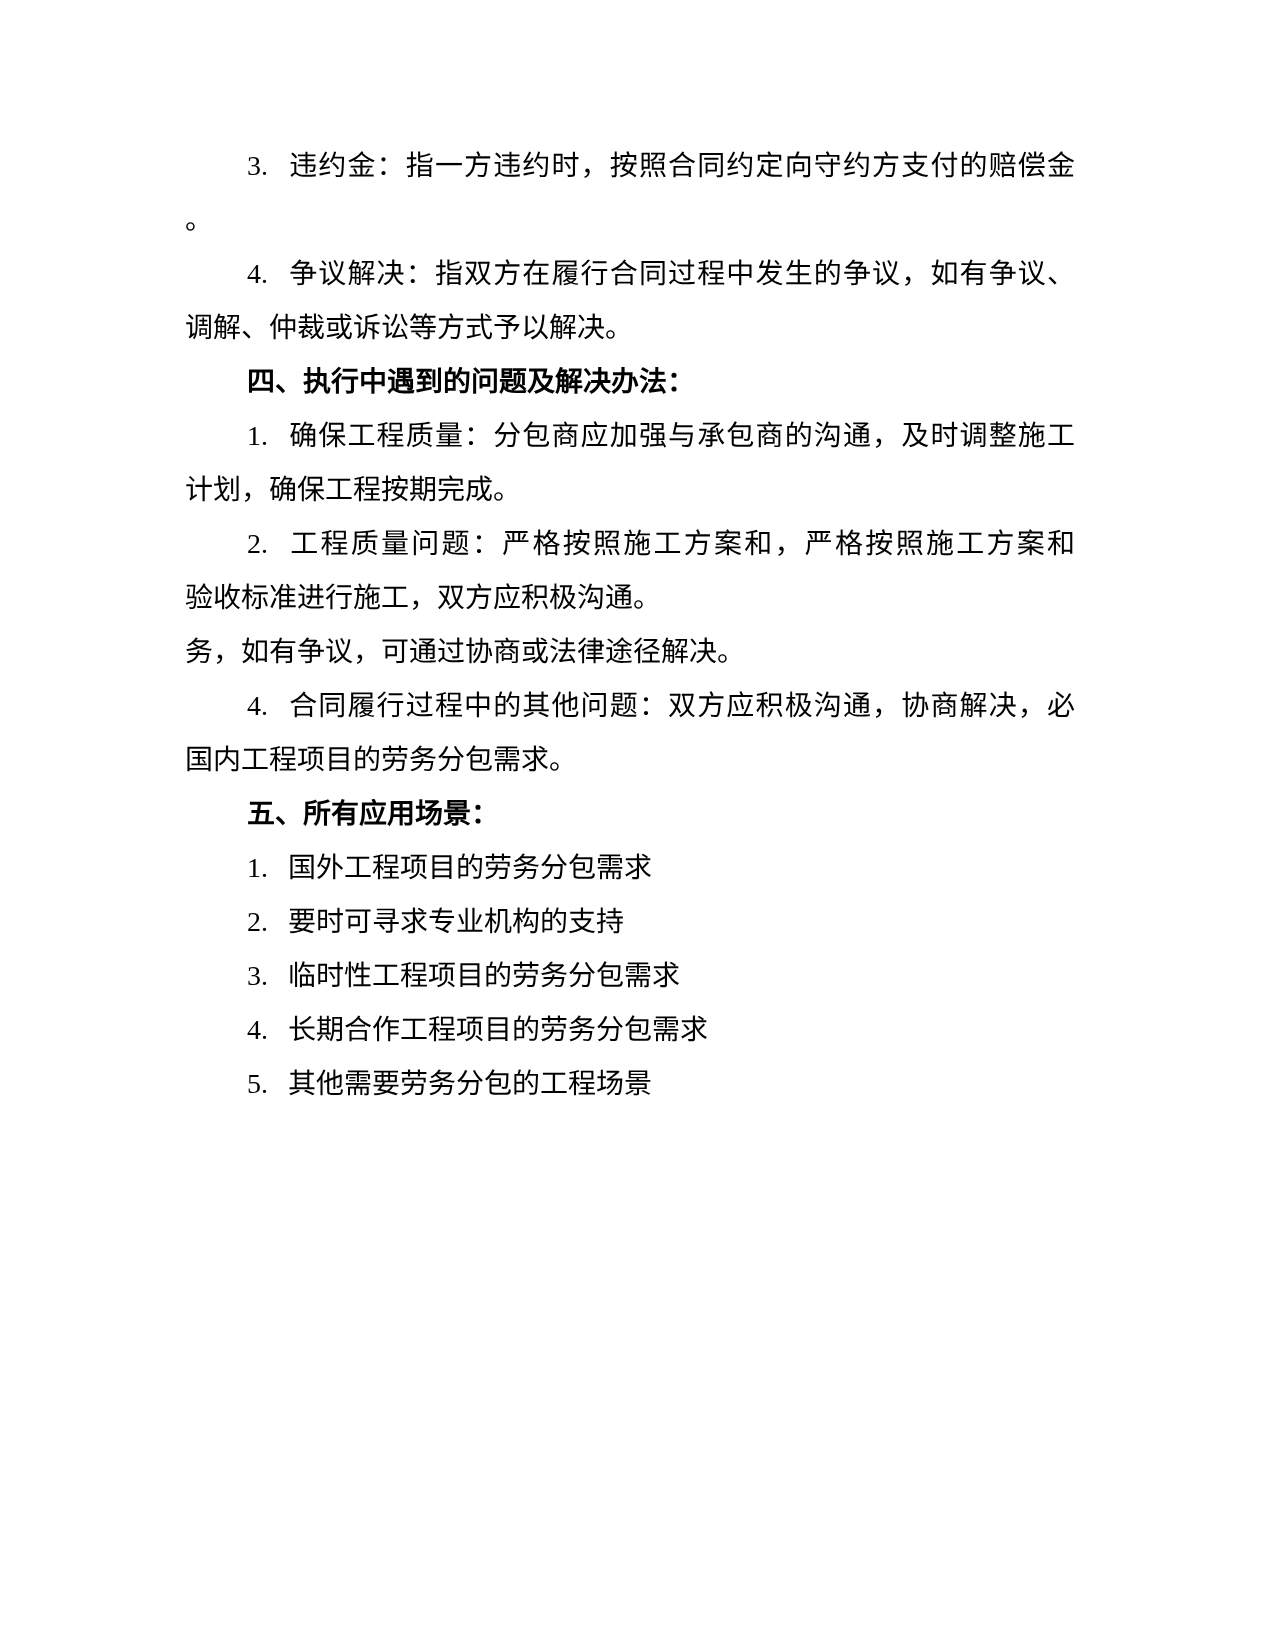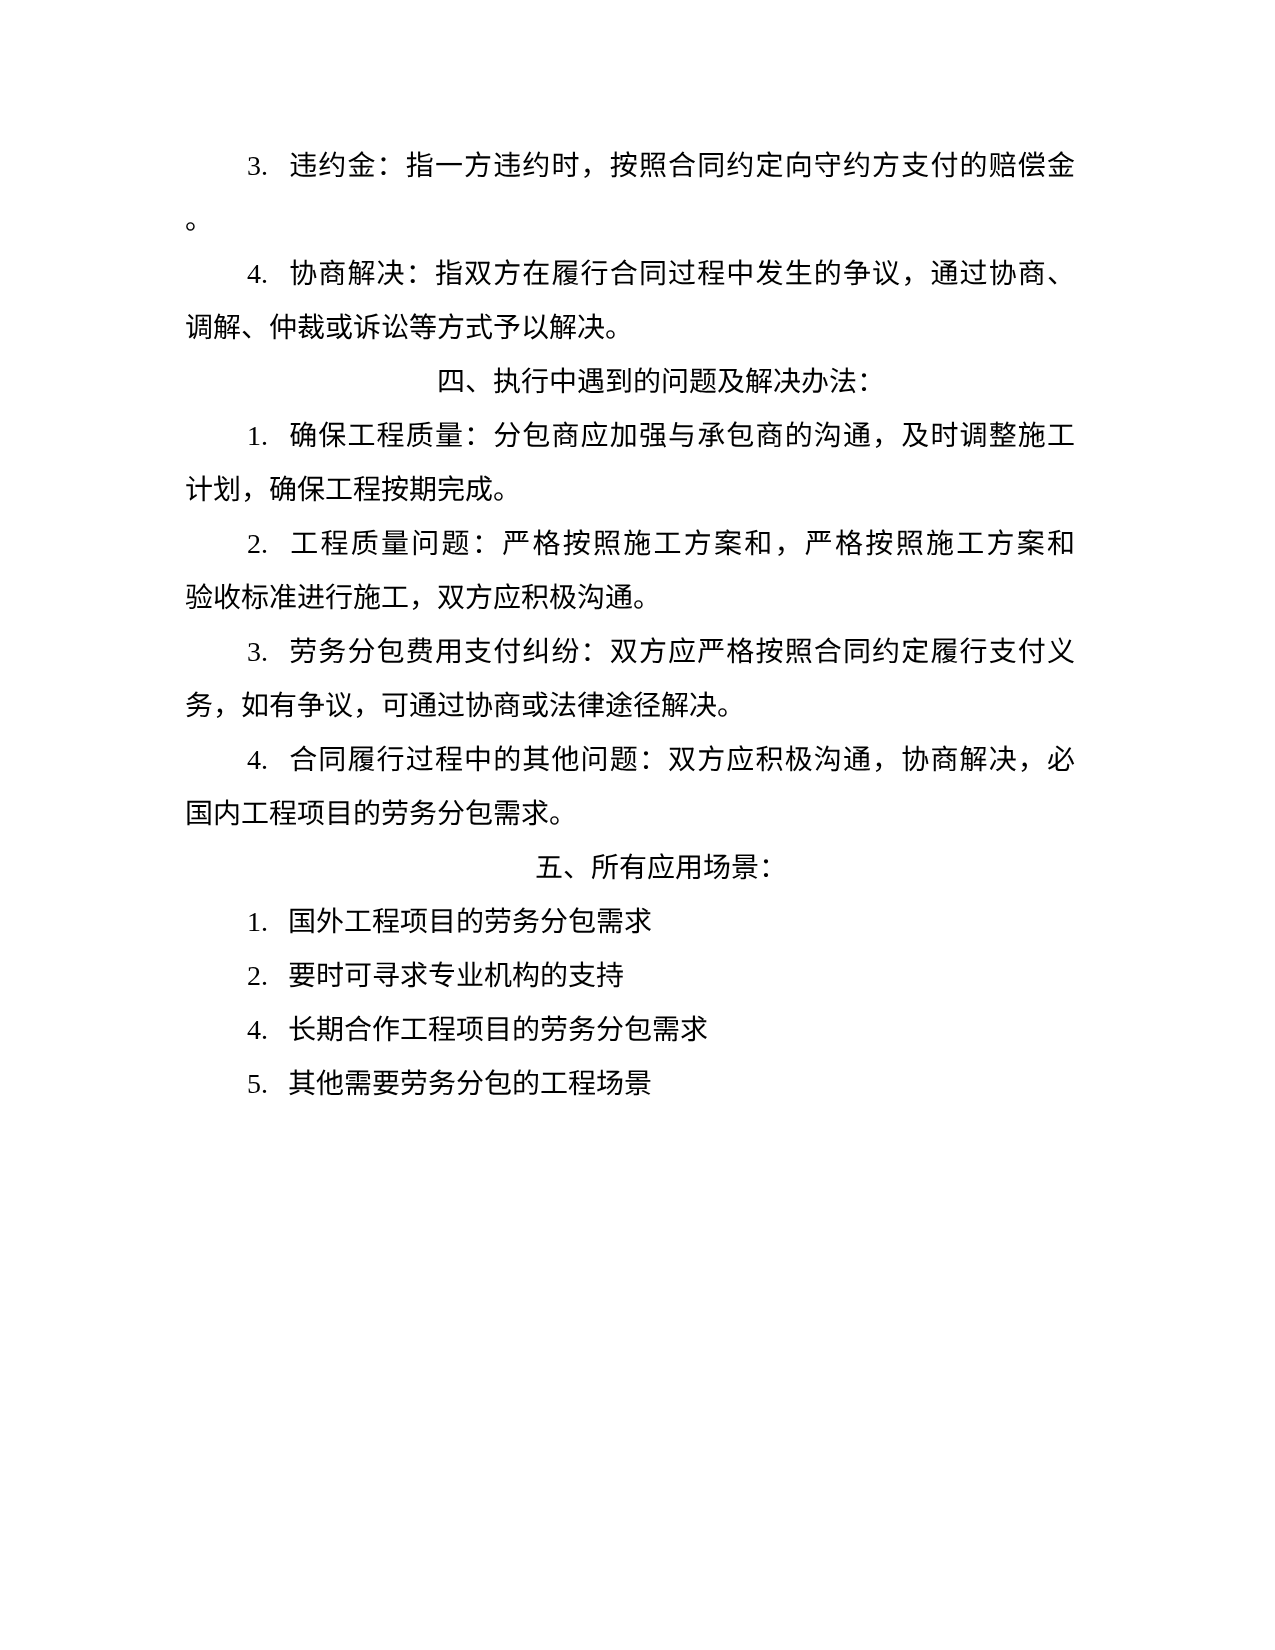--- a/index.html
+++ b/index.html
@@ -29,66 +29,67 @@
   
   .line.fill {
     white-space: normal;
     text-align: justify;
     text-align-last: justify;
   }
   
   .line.first { padding-left: 62px; }
   .num { margin-right: 20px; }
   .block.heading .line {
-    font-weight: 400;
+    font-weight: 700;
     font-family: "Liberation Sans", "DejaVu Sans", sans-serif;
-    text-align: center;
   }
 </style>
 </head>
 <body>
 
 <div class="page">
   <div>
       <div class="block body">
         <div class="line first fill"><span class="num">3.</span><span>违约金：指一方违约时，按照合同约定向守约方支付的赔偿金</span></div>
         <div class="line">。</div>
       </div>
       <div class="block body">
-        <div class="line first fill"><span class="num">4.</span><span>协商解决：指双方在履行合同过程中发生的争议，通过协商、</span></div>
+        <div class="line first fill"><span class="num">4.</span><span>争议解决：指双方在履行合同过程中发生的争议，如有争议、</span></div>
         <div class="line">调解、仲裁或诉讼等方式予以解决。</div>
       </div>
       <div class="block heading">
         <div class="line first">四、执行中遇到的问题及解决办法：</div>
       </div>
       <div class="block body">
         <div class="line first fill"><span class="num">1.</span><span>确保工程质量：分包商应加强与承包商的沟通，及时调整施工</span></div>
         <div class="line">计划，确保工程按期完成。</div>
       </div>
       <div class="block body">
         <div class="line first fill"><span class="num">2.</span><span>工程质量问题：严格按照施工方案和，严格按照施工方案和</span></div>
         <div class="line">验收标准进行施工，双方应积极沟通。</div>
       </div>
       <div class="block body">
-        <div class="line first fill"><span class="num">3.</span><span>劳务分包费用支付纠纷：双方应严格按照合同约定履行支付义</span></div>
         <div class="line">务，如有争议，可通过协商或法律途径解决。</div>
       </div>
       <div class="block body">
         <div class="line first fill"><span class="num">4.</span><span>合同履行过程中的其他问题：双方应积极沟通，协商解决，必</span></div>
         <div class="line">国内工程项目的劳务分包需求。</div>
       </div>
       <div class="block heading">
         <div class="line first">五、所有应用场景：</div>
       </div>
       <div class="block body">
         <div class="line first"><span class="num">1.</span><span>国外工程项目的劳务分包需求</span></div>
       </div>
       <div class="block body">
         <div class="line first"><span class="num">2.</span><span>要时可寻求专业机构的支持</span></div>
       </div>
       <div class="block body">
+        <div class="line first"><span class="num">3.</span><span>临时性工程项目的劳务分包需求</span></div>
+      </div>
+      <div class="block body">
         <div class="line first"><span class="num">4.</span><span>长期合作工程项目的劳务分包需求</span></div>
       </div>
       <div class="block body">
         <div class="line first"><span class="num">5.</span><span>其他需要劳务分包的工程场景</span></div>
       </div>
     </div>
 </div>
 
 </body></html>

